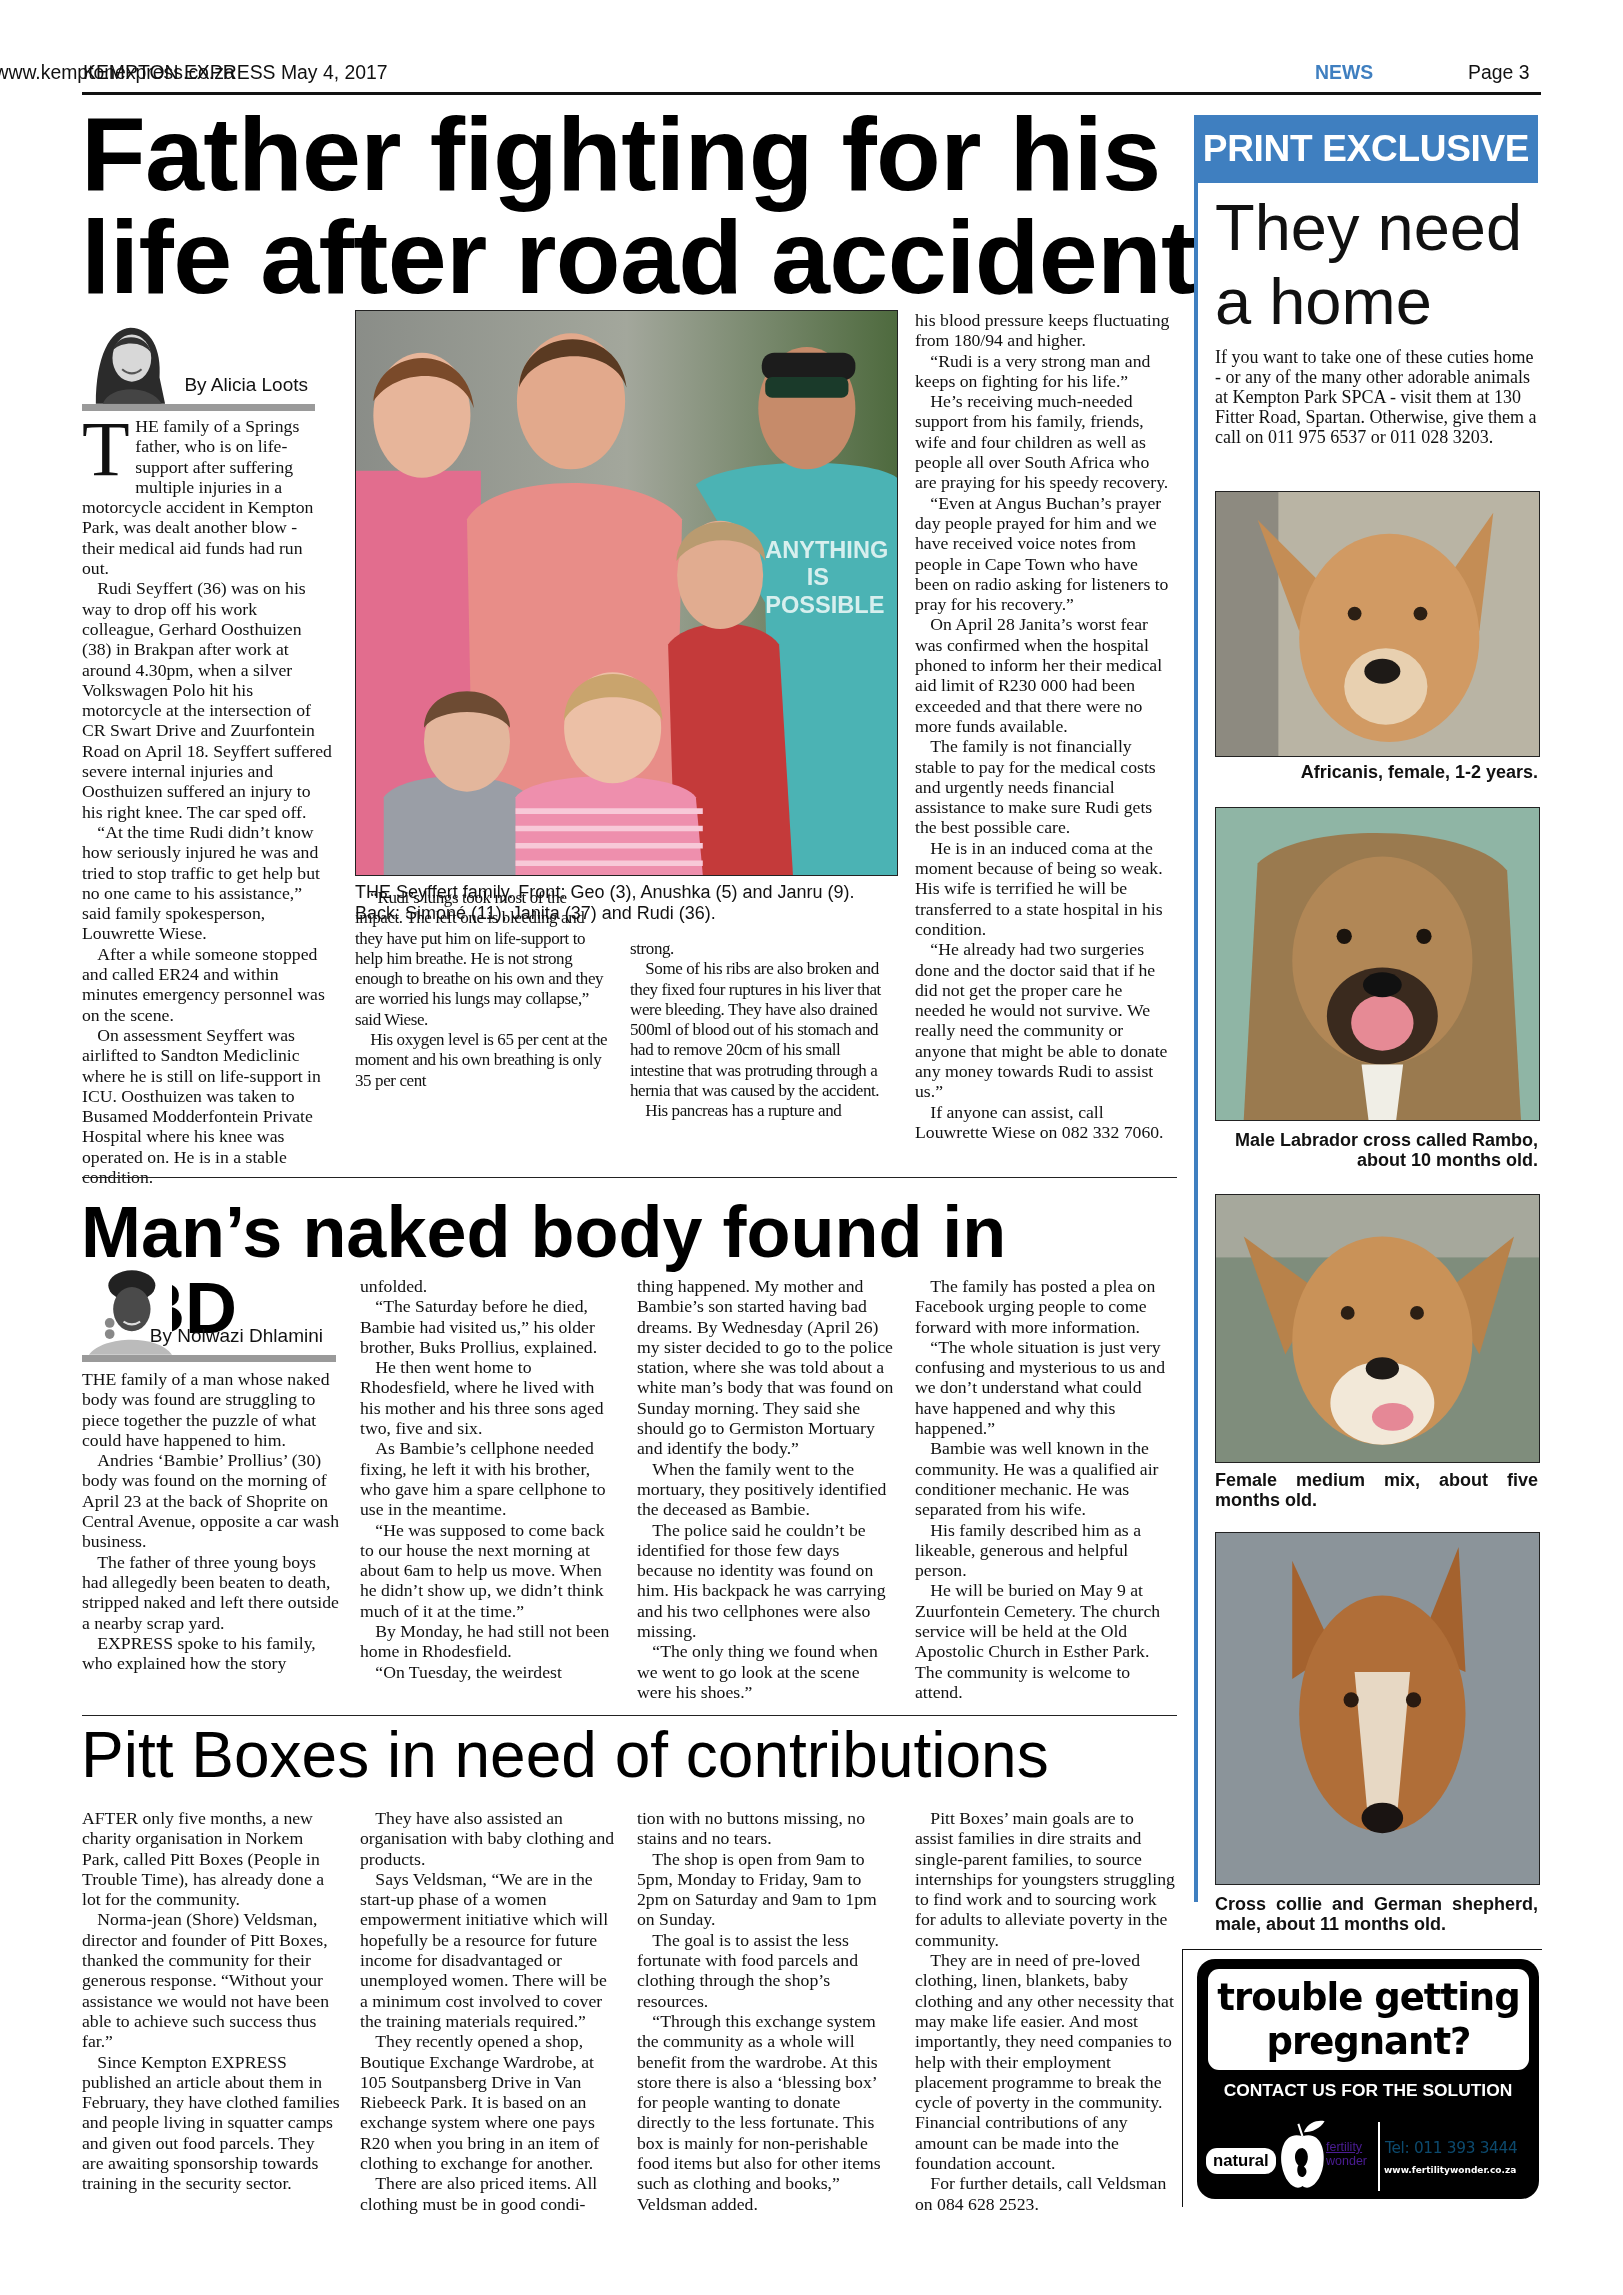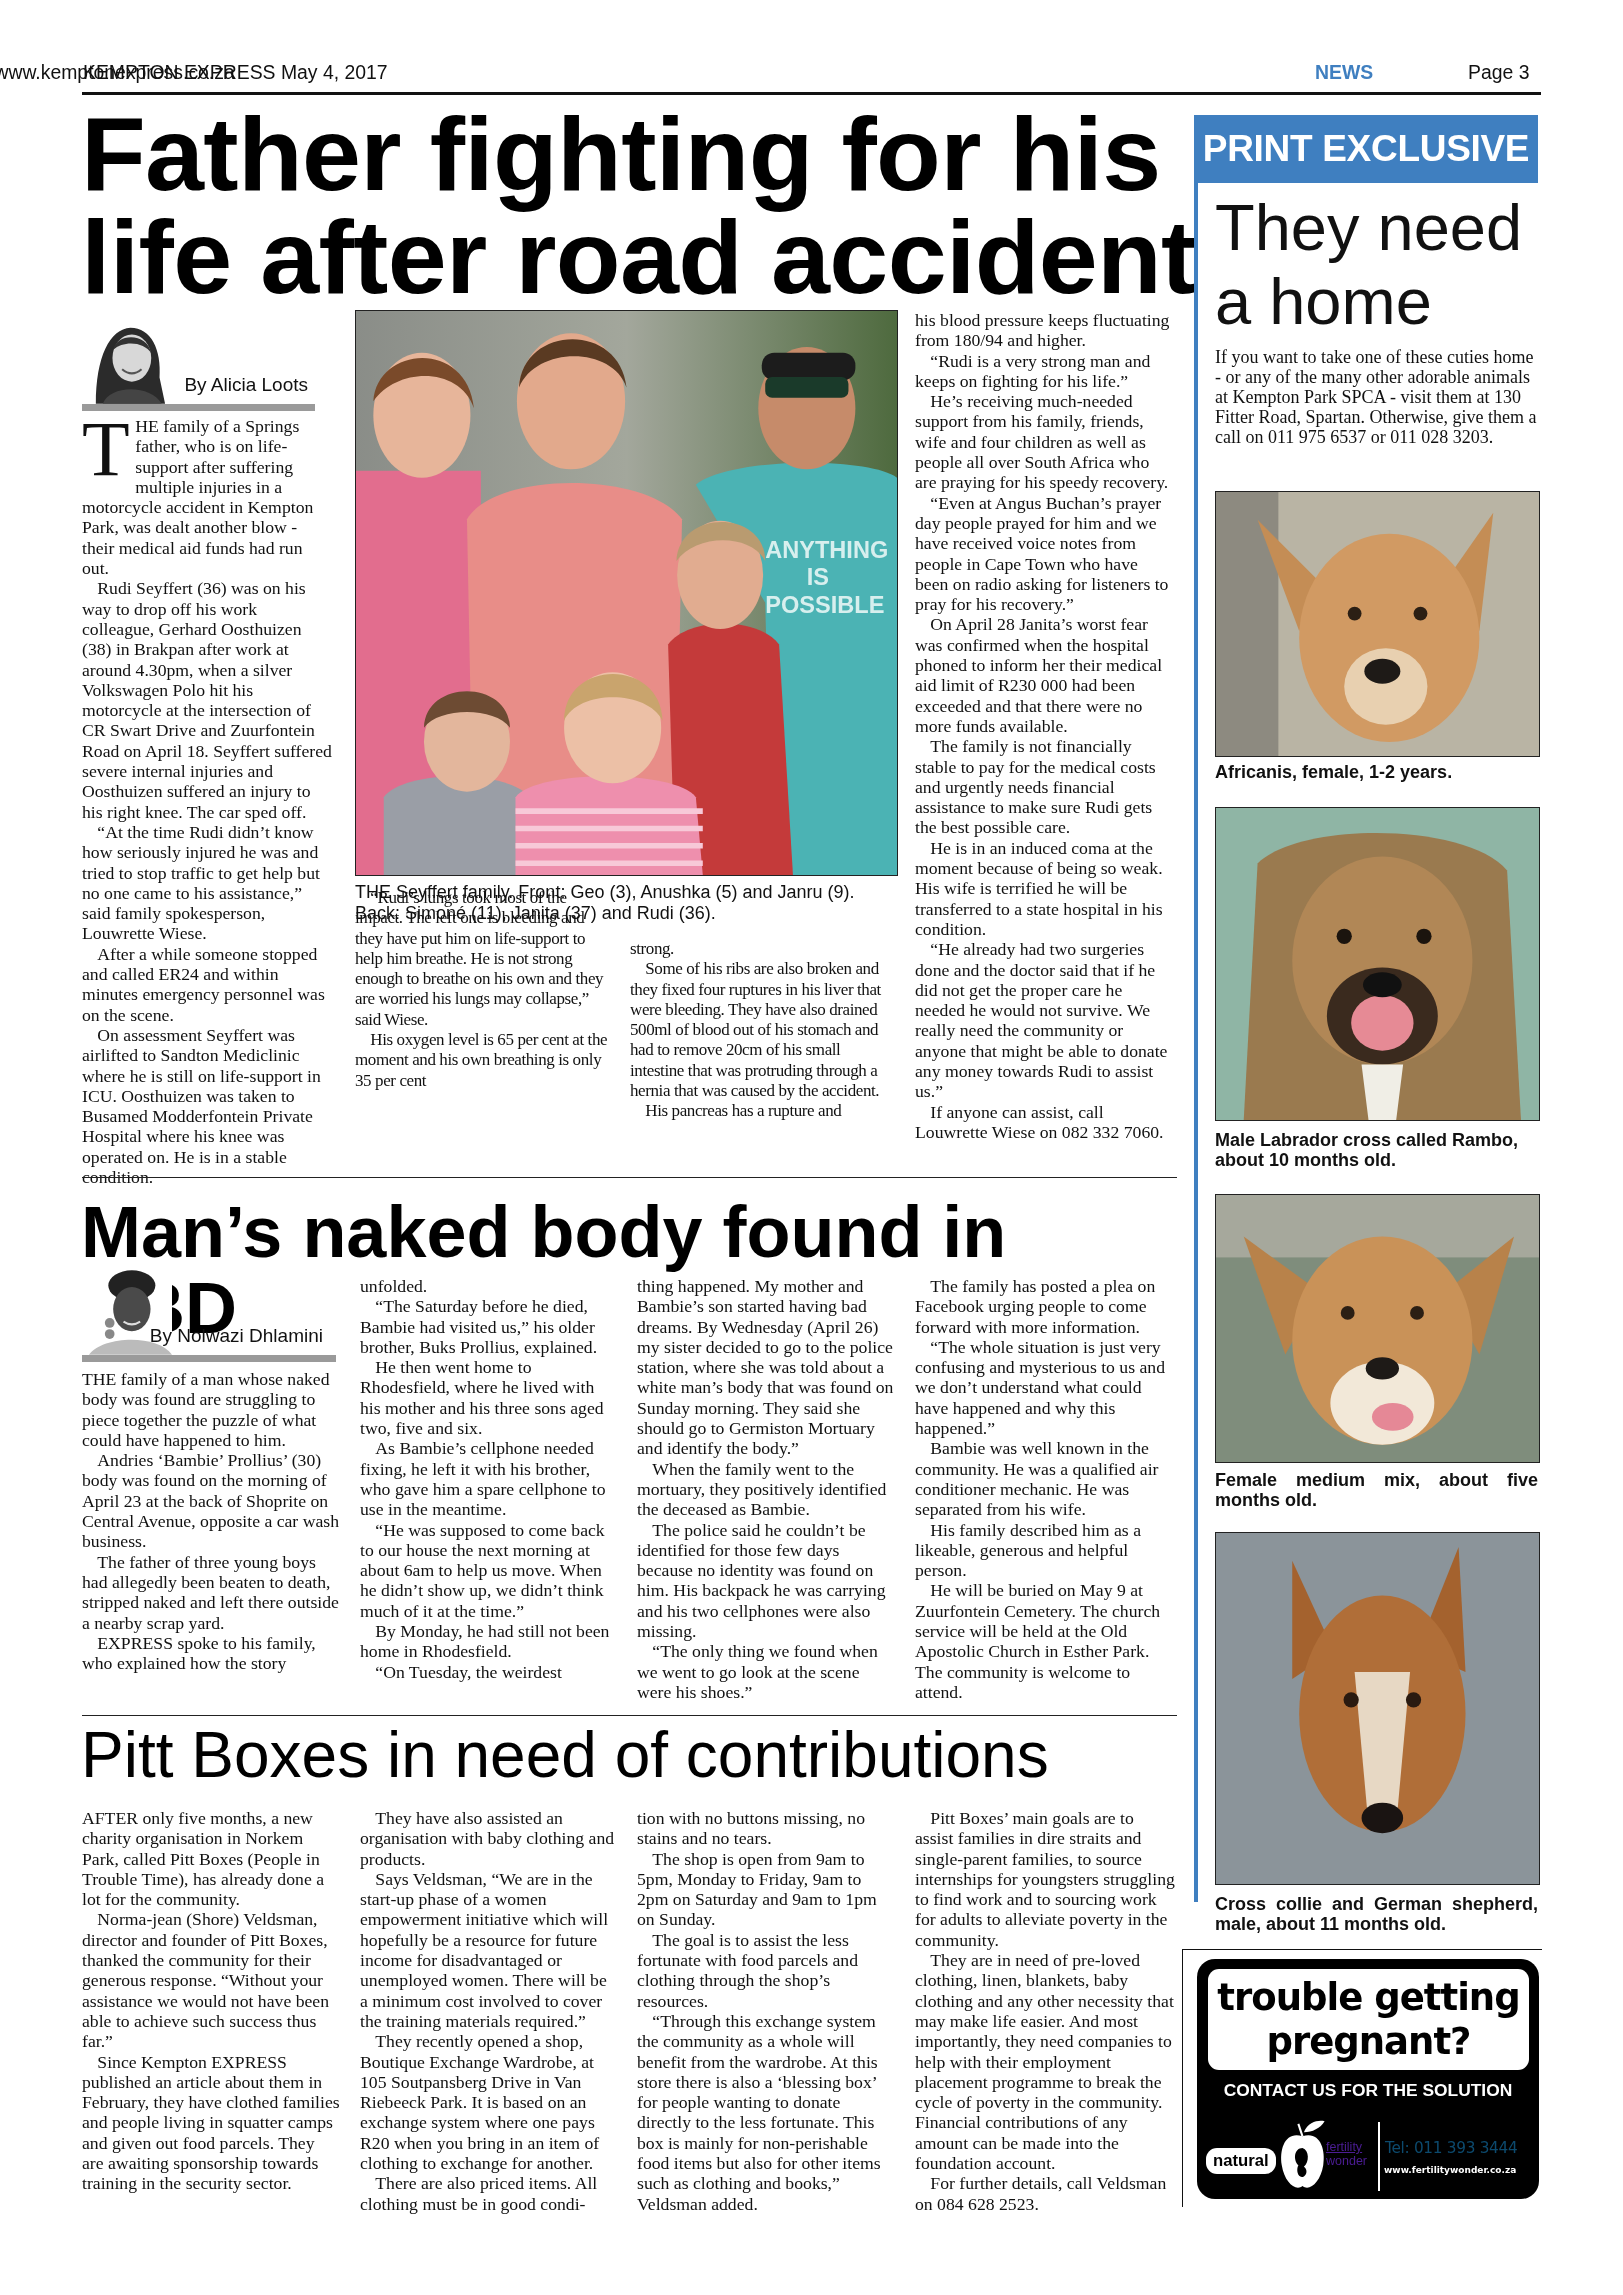--- a/index.html
+++ b/index.html
@@ -35,21 +35,21 @@
   .caption { font-family: "Liberation Sans", sans-serif; font-weight: normal; font-size: 18px; line-height: 21px; }
 
   .rule { background: #222; height: 1.4px; }
 
   
   .sidebar-frame { left: 1194px; top: 115px; width: 4.2px; height: 1787px; background: #3f7fc0; }
   .print-excl { left: 1194px; top: 115px; width: 344px; height: 68px; background: #3f7fc0; color: #fff; font-family: "Liberation Sans", sans-serif; font-weight: bold; font-size: 37px; line-height: 68px; text-align: center; letter-spacing: -0.3px; }
   .sidebar-title { left: 1215px; top: 191px; width: 319px; font-family: "Liberation Sans", sans-serif; font-size: 65px; line-height: 74px; }
   .sidebar-intro { left: 1215px; top: 347px; width: 323px; font-family: "Liberation Serif", serif; font-size: 18px; line-height: 20px; }
   .dog { left: 1215px; width: 323px; border: 1.4px solid #222; overflow: hidden; }
-  .dog-cap { left: 1215px; width: 323px; font-family: "Liberation Sans", sans-serif; font-weight: bold; font-size: 18px; line-height: 20px; }
+  .dog-cap { left: 1215px; width: 323px; font-family: "Liberation Sans", sans-serif; font-weight: bold; font-size: 18px; line-height: 20px; text-align: right; }
   .dog-cap.justify { text-align: justify; text-align-last: left; }
 
   
   .ad-box { left: 1182px; top: 1949px; width: 359px; height: 257px; border-left: 1.4px solid #111; border-top: 1.4px solid #111; }
   .ad-inner { left: 1197px; top: 1959px; width: 342px; height: 240px; background: #000; border-radius: 18px; }
   .ad-white { left: 1208px; top: 1969px; width: 321px; height: 101px; background: #fff; border-radius: 11px; text-align: center; font-family: "DejaVu Sans", sans-serif; font-weight: bold; font-size: 37px; line-height: 44px; letter-spacing: -1px; color: #000; padding-top: 7px; box-sizing: border-box; }
   .ad-contact { left: 1197px; top: 2080px; width: 342px; text-align: center; color: #fff; font-family: "Liberation Sans", sans-serif; font-weight: bold; font-size: 17.4px; }
   .ad-natural { left: 1206px; top: 2148px; height: 26px; padding: 0 7px; background: #fff; color: #000; border-radius: 11px; font-family: "Liberation Sans", sans-serif; font-weight: bold; font-size: 16.7px; line-height: 26px; }
   .ad-fert { left: 1326px; top: 2140px; color: #4c1d95; font-family: "Liberation Sans", sans-serif; font-size: 12.5px; line-height: 14px; }
   .ad-fert .u { text-decoration: underline; }

